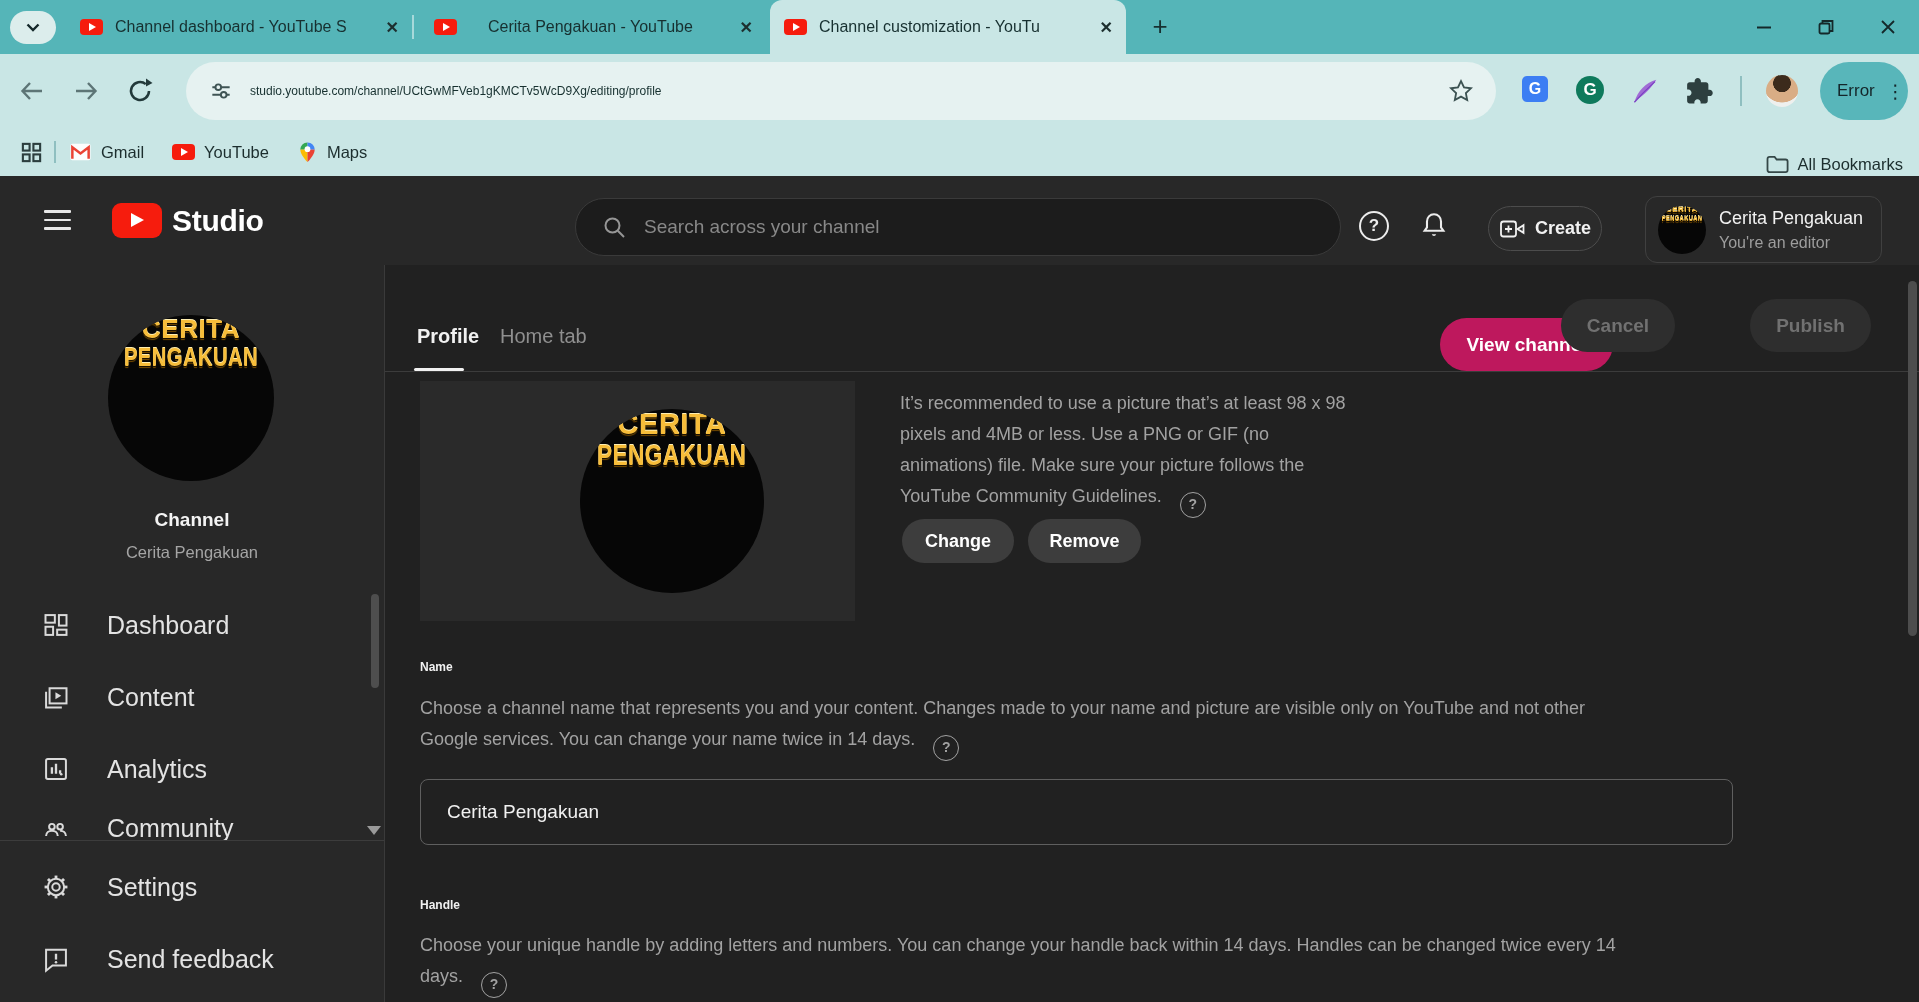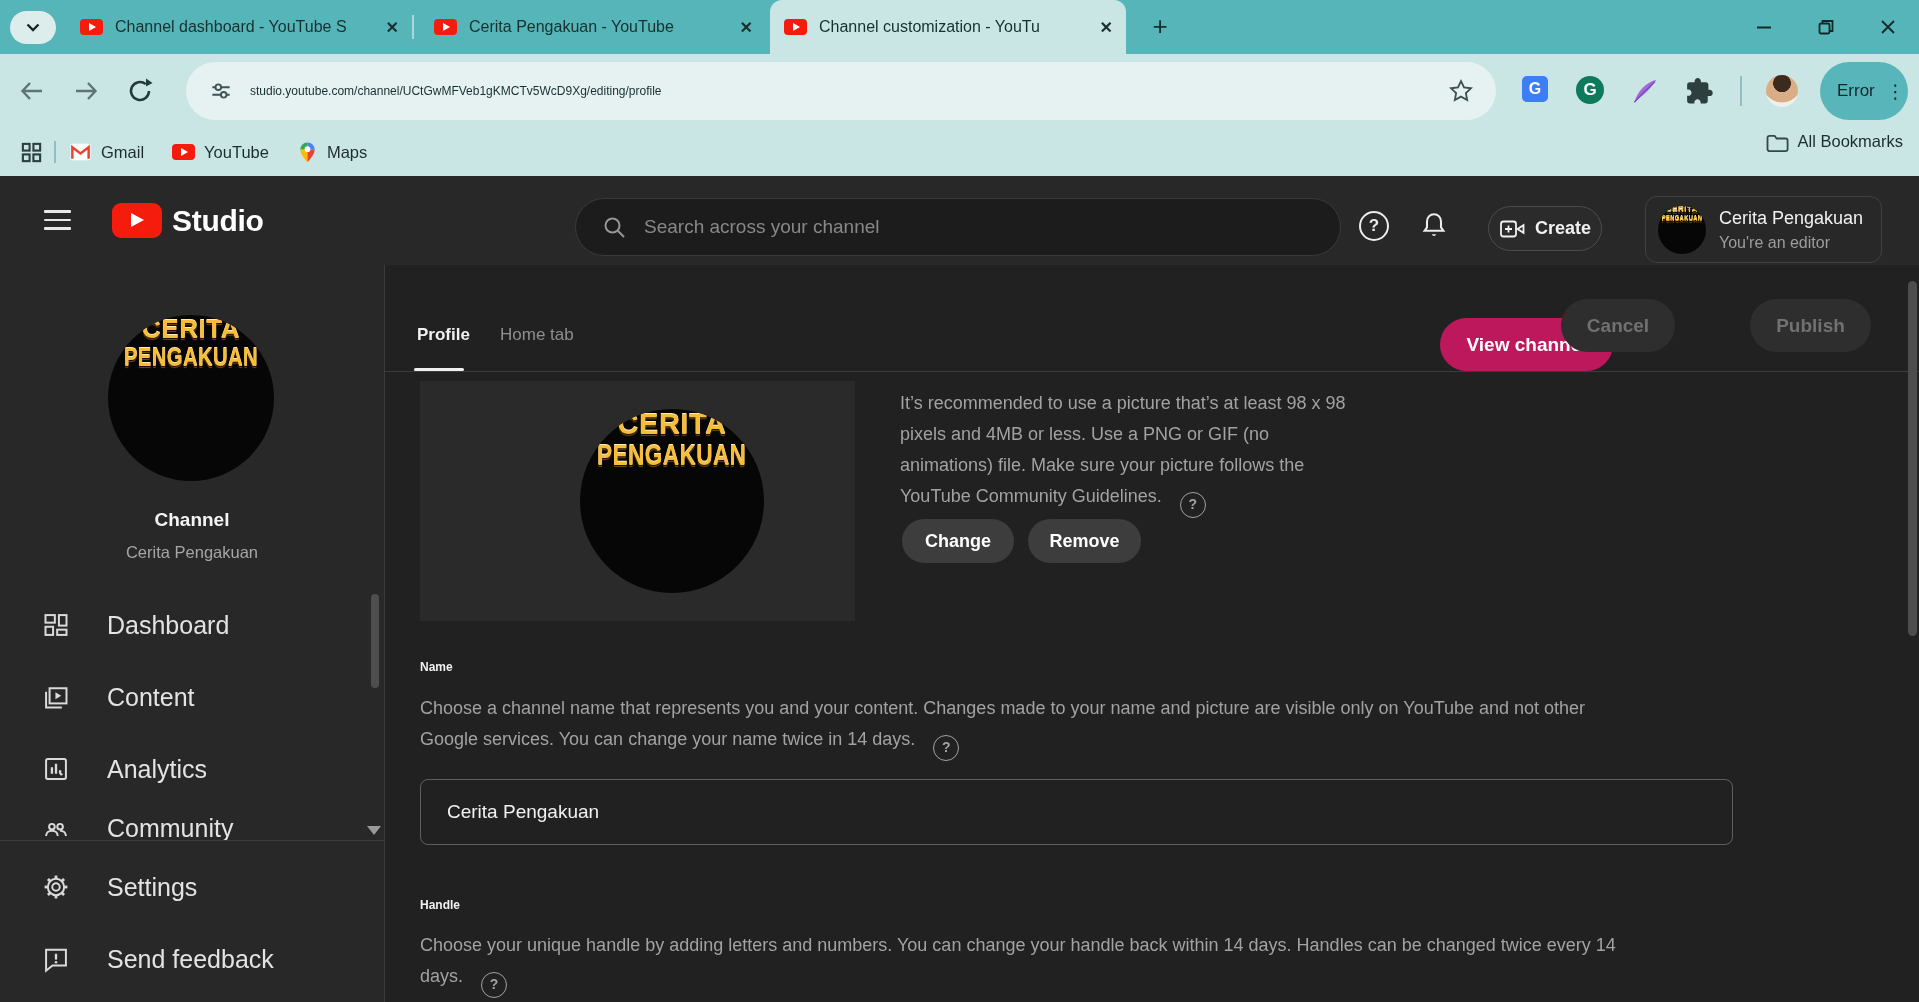--- a/index.html
+++ b/index.html
@@ -5,21 +5,21 @@
   * { margin:0; padding:0; box-sizing:border-box; }
   html,body { width:1919px; height:1002px; overflow:hidden; }
   body { position:relative; font-family:"Liberation Sans", sans-serif; background:#212121; }
   svg { display:block; }
 
   
   .tabbar { position:absolute; top:0; left:0; width:1919px; height:54px; background:#55b5b8; }
   .tab-chevron { position:absolute; left:10px; top:11px; width:46px; height:33px; border-radius:17px; background:#dcedec; display:flex; align-items:center; justify-content:center; }
   .tab { position:absolute; top:0; height:54px; display:flex; align-items:center; }
   .tab.t1 { left:66px;  width:346px; }
-  .tab.t2 { left:420px; width:346px; }
+  .tab.t2 { left:420px; width:346px;gap:19px; }
   .tab.t3 { left:770px; width:356px; background:#c9e6e5; border-radius:12px 12px 0 0; }
   .yt-fav { width:23px; height:16px; background:#f61c0d; border-radius:4px; margin-left:14px; position:relative; flex:none; }
   .yt-fav::after { content:""; position:absolute; left:9px; top:4px; border-left:7px solid #fff; border-top:4px solid transparent; border-bottom:4px solid transparent; }
   .tab-title { margin-left:12px; font-size:16px; color:#173030; white-space:nowrap; overflow:hidden; width:234px; }
   .tab-close { margin-left:auto; margin-right:13px; font-size:16px; color:#1d2f2f; font-weight:700; cursor:default; }
   .tab-sep { position:absolute; left:412px; top:15px; width:2px; height:24px; background:#a7d9da; }
   .new-tab { position:absolute; left:1146px; top:13px; width:28px; height:28px; color:#173030; font-size:26px; line-height:26px; text-align:center; font-weight:400; }
   .win-controls { position:absolute; right:0; top:0; height:54px; display:flex; }
   .win-btn { width:62px; height:54px; display:flex; align-items:center; justify-content:center; color:#14282a; }
 
@@ -35,21 +35,21 @@
   .error-pill { position:absolute; left:1820px; top:8px; width:88px; height:58px; border-radius:29px; background:#58b6ba; display:flex; align-items:center; }
   .error-label { margin-left:17px; font-size:17px; color:#14262a; }
   .kebab { margin-left:11px; font-size:19px; color:#14262a; letter-spacing:0; }
 
   .bookmarks { position:absolute; top:128px; left:0; width:1919px; height:48px; background:#c9e6e5; font-size:16.5px; color:#1c2e2e; }
   .bm-left { position:absolute; left:20px; top:0; height:48px; display:flex; align-items:center; }
   .bm-item { display:flex; align-items:center; }
   .bm-label { margin-left:9px; }
   .bm-sep { width:2px; height:22px; background:#8fbfc0; margin:0 13px 0 11px; }
   .bm-gap { width:28px; }
-  .bm-right { position:absolute; right:16px; top:4px; height:48px; display:flex; align-items:flex-start; }
+  .bm-right { position:absolute; right:16px; top:12px; height:48px; display:flex; align-items:center; }
 
   
   .studio-header { position:absolute; top:176px; left:0; width:1919px; height:89px; background:#282828; }
   .hamburger { position:absolute; left:44px; top:34px; width:27px; }
   .hamburger div { height:2.5px; background:#e8e8e8; margin-bottom:6px; border-radius:1px; }
   .logo-box { position:absolute; left:112px; top:27px; width:50px; height:35px; background:#f61c0d; border-radius:9px; }
   .logo-box::after { content:""; position:absolute; left:19px; top:10px; border-left:13px solid #fff; border-top:7.5px solid transparent; border-bottom:7.5px solid transparent; }
   .logo-text { position:absolute; left:172px; top:28px; font-size:30px; font-weight:700; color:#fff; letter-spacing:-0.3px; }
   .search { position:absolute; left:575px; top:22px; width:766px; height:58px; border-radius:29px; background:#1c1c1c; border:1px solid #3a3a3a; display:flex; align-items:center; }
   .search input { margin-left:18px; width:620px; background:transparent; border:none; outline:none; font-family:"Liberation Sans",sans-serif; font-size:19px; color:#f1f1f1; }
@@ -78,21 +78,21 @@
   .nav-item { position:absolute; left:0; width:384px; height:48px; display:flex; align-items:center; overflow:hidden; }
   .nav-item .ic { margin-left:42px; width:30px; flex:none; }
   .nav-item .lbl { margin-left:35px; font-size:25px; color:#e3e3e3; white-space:nowrap; }
   .side-divider { position:absolute; top:575px; left:0; width:384px; height:1px; background:#3c3c3c; }
   .side-thumb { position:absolute; right:5px; top:329px; width:8px; height:94px; background:#4e4e4e; border-radius:4px; }
   .side-arrow { position:absolute; right:3px; top:561px; width:0; height:0; border-left:7px solid transparent; border-right:7px solid transparent; border-top:9px solid #9a9a9a; }
 
   
   .main { position:absolute; top:265px; left:385px; width:1534px; height:737px; background:#212121; }
   .page-tabs { position:absolute; top:0; left:0; width:1534px; height:107px; border-bottom:1px solid #3c3c3c; }
-  .ptab { position:absolute; top:60px; font-size:17px; }
+  .ptab { position:absolute; top:60px; font-size:20px; }
   .ptab.active { left:32px; font-weight:700; color:#f1f1f1; }
   .ptab.idle { left:115px; color:#8f8f8f; }
   .ptab-underline { position:absolute; left:29px; bottom:0; width:50px; height:3px; background:#f1f1f1; border-radius:2px; }
   .btn { position:absolute; top:34px; height:53px; border-radius:27px; display:flex; align-items:center; justify-content:center; font-size:19px; font-weight:700; }
   .btn.view { left:1055px; width:173px; background:#be185d; color:#fff;margin-top:19px; }
   .btn.cancel { left:1176px; width:114px; background:#2e2e2e; color:#717171; }
   .btn.publish { left:1365px; width:121px; background:#2e2e2e; color:#717171; }
 
   .pic-box { position:absolute; left:35px; top:116px; width:435px; height:240px; background:#2a2a2a; }
   .pic-avatar { position:absolute; left:160px; top:28px; width:184px; height:184px; }

